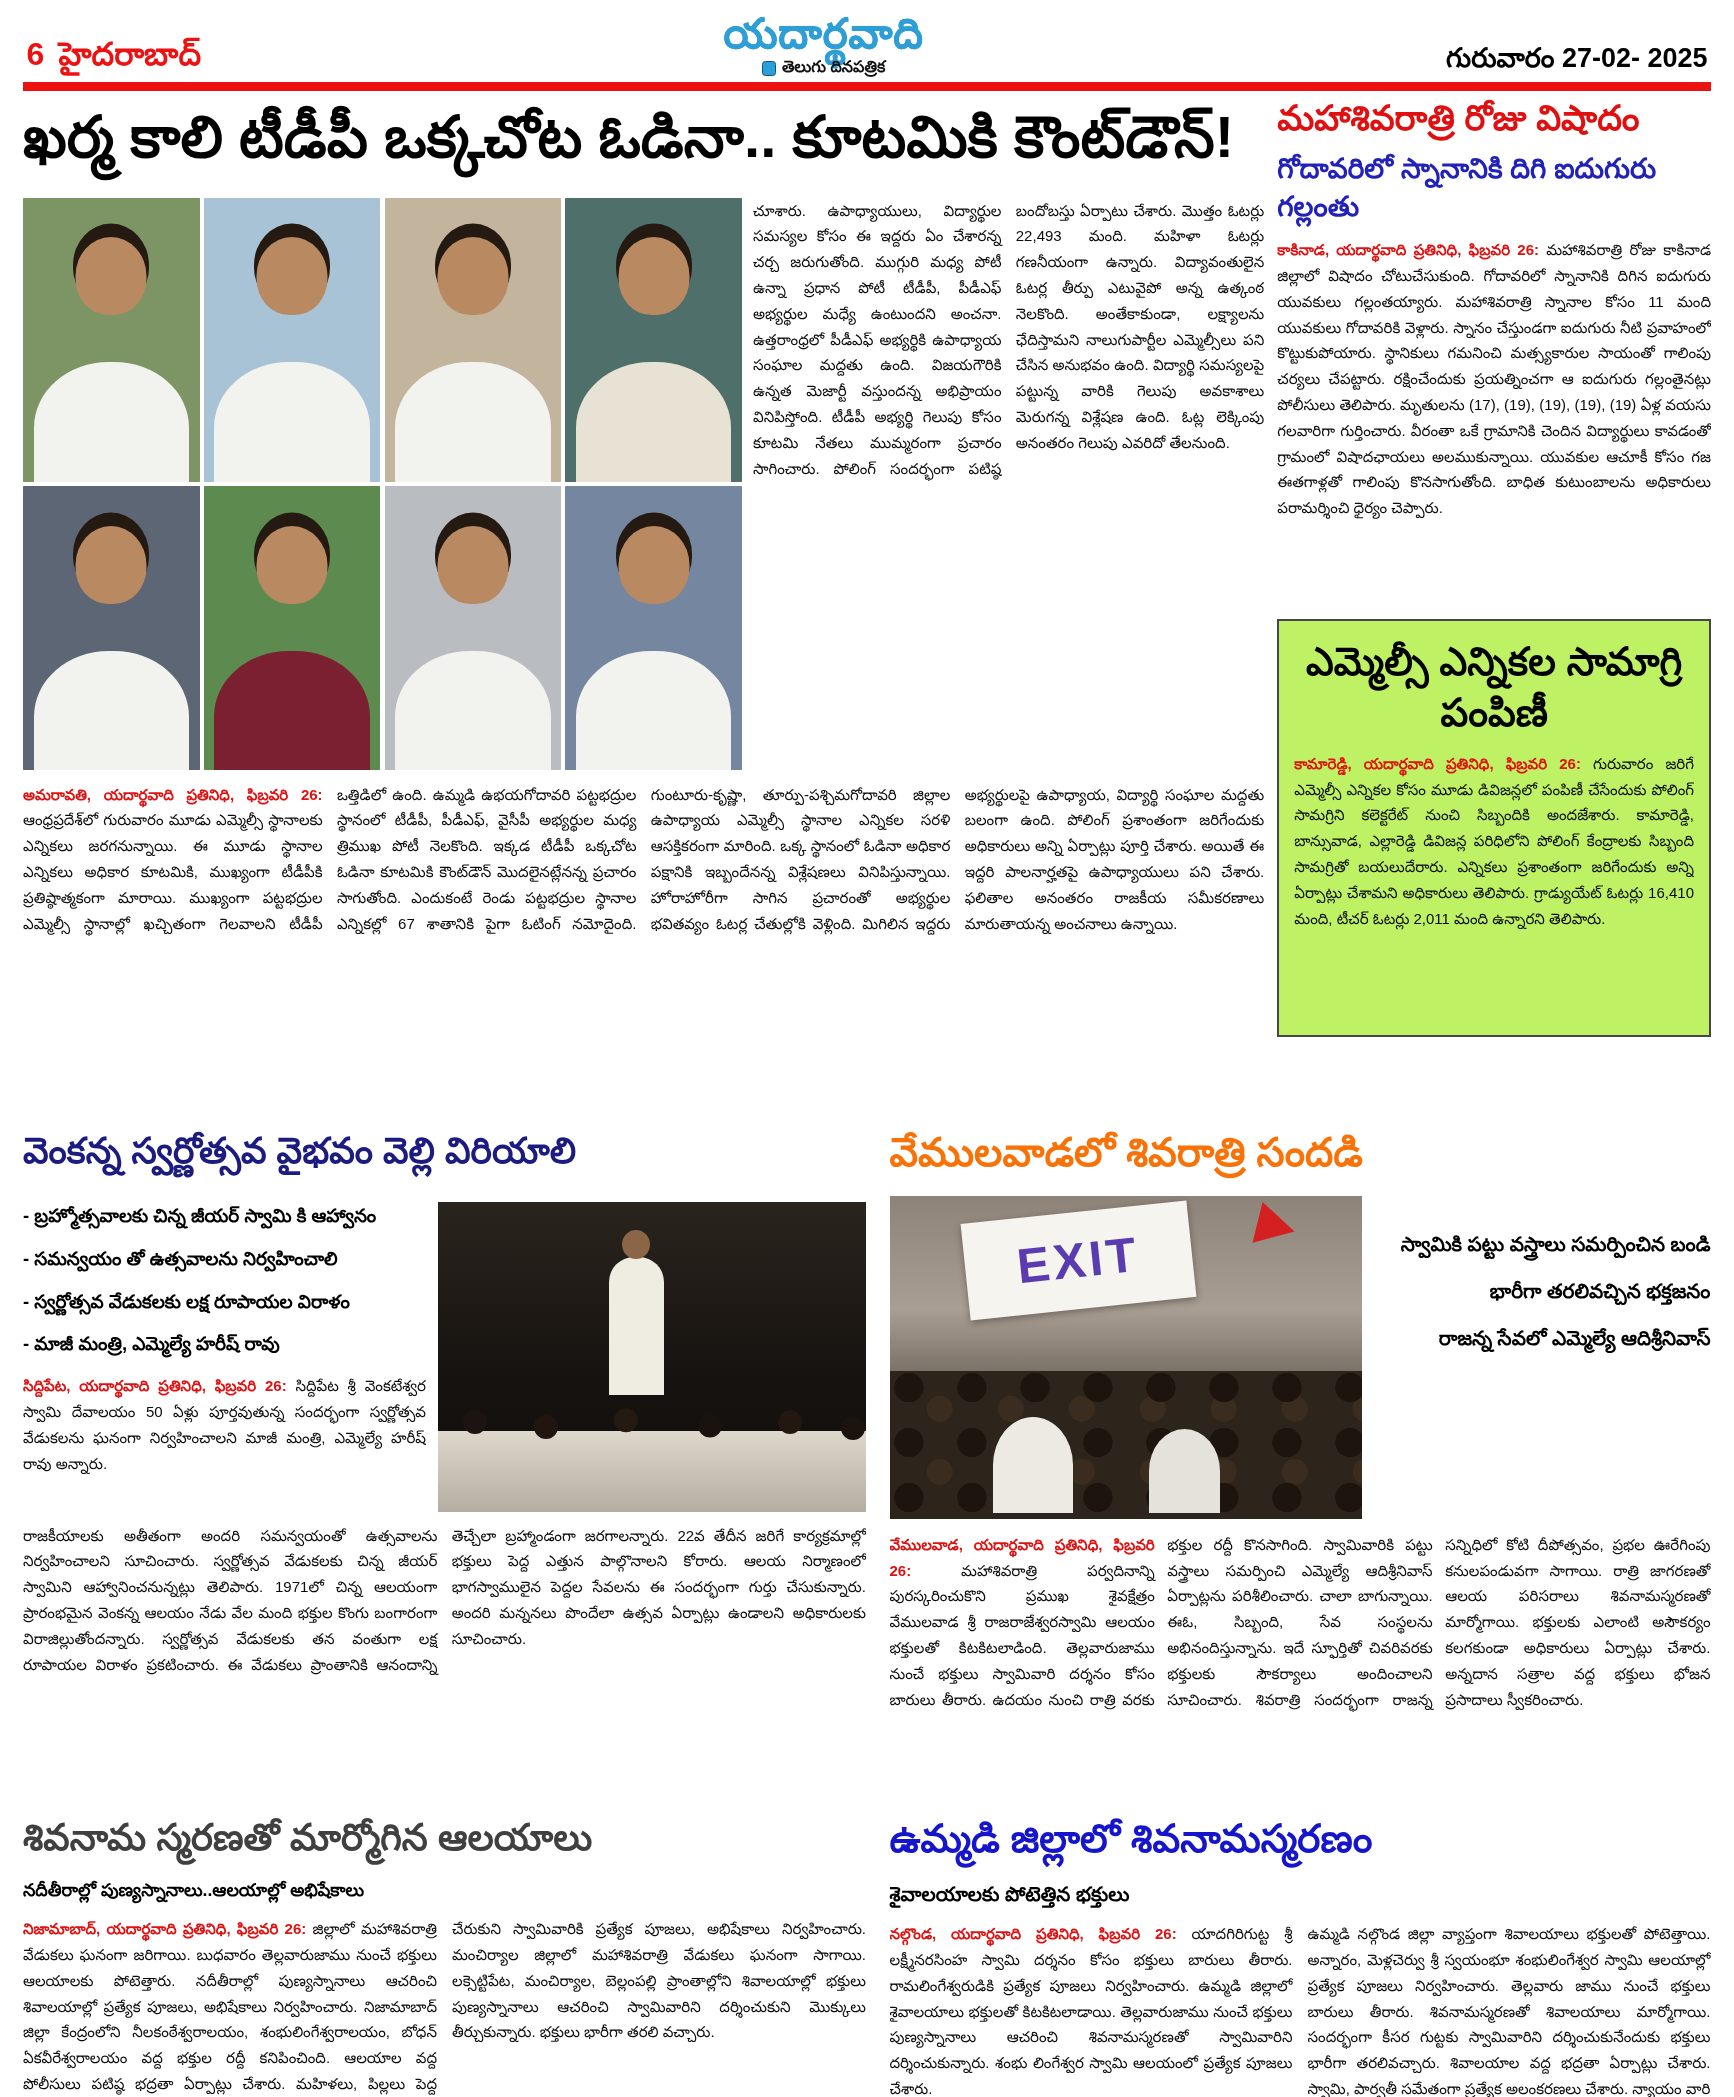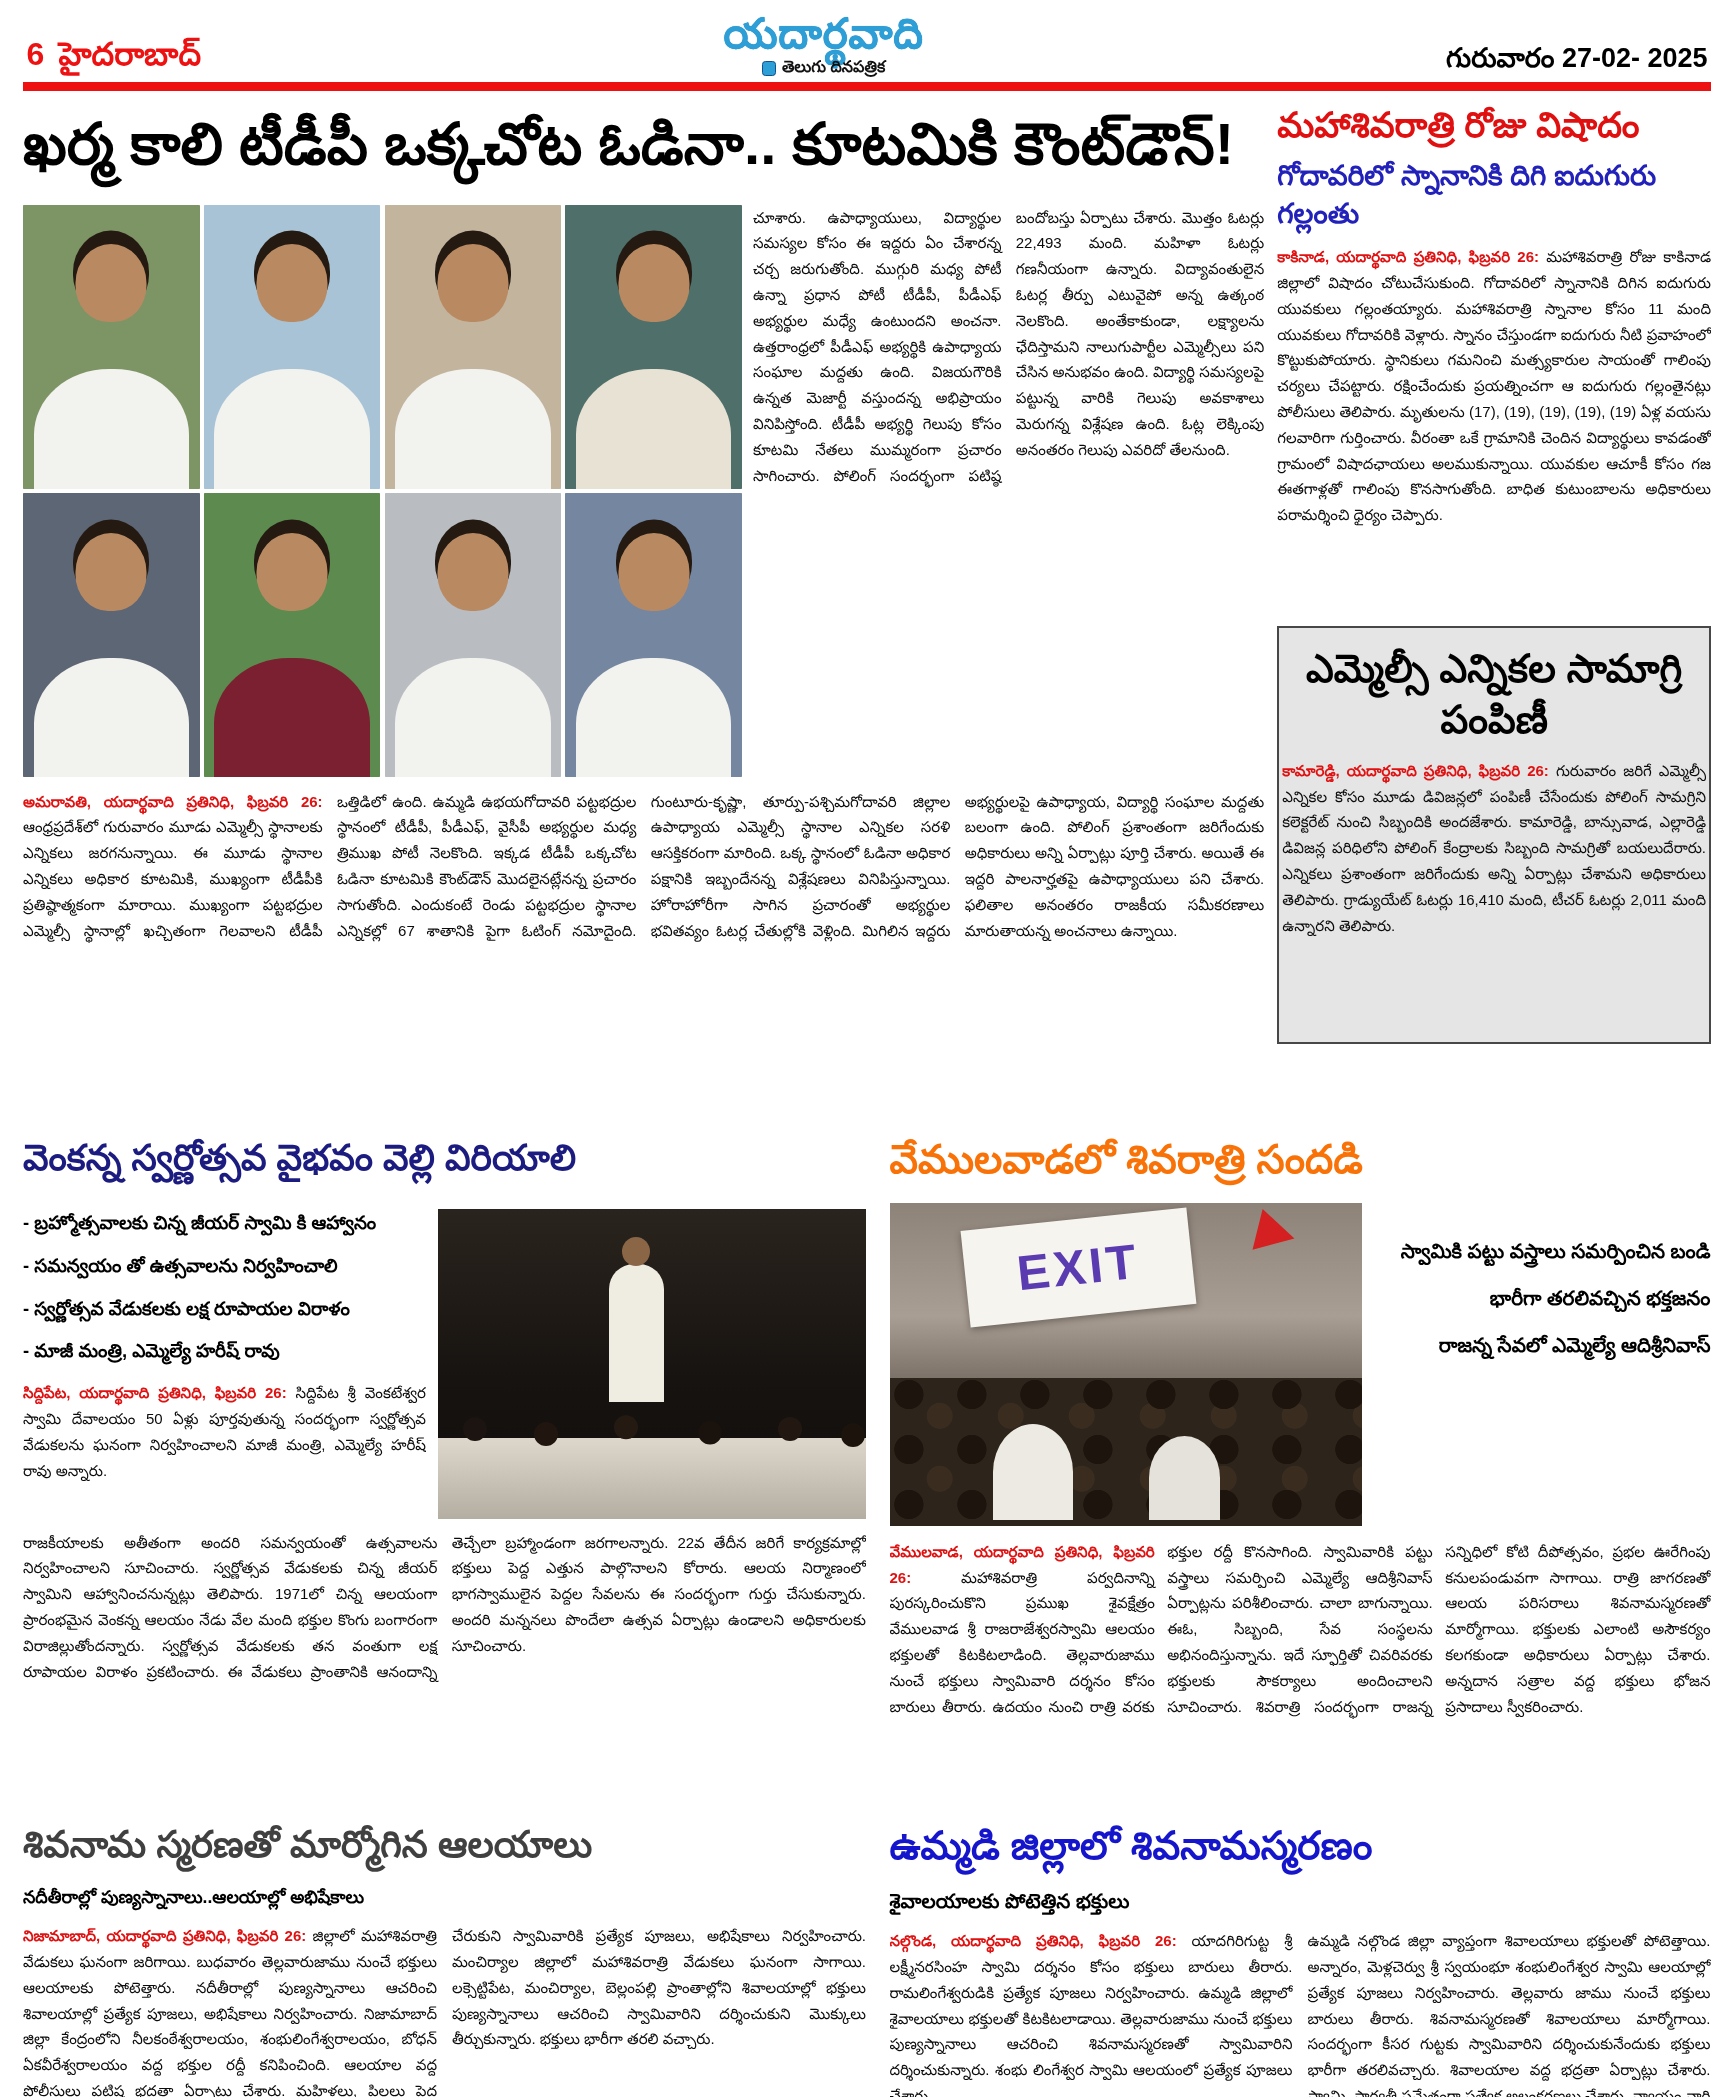--- a/index.html
+++ b/index.html
@@ -16,40 +16,40 @@
   .tagline-row { display:flex; align-items:center; justify-content:center; gap:5.9px; margin-top:2.5px; }
   .masthead-logo { width:14.3px; height:14.3px; background:#2b9fd6; border:1.3px solid #11508c; border-radius:3.4px; }
   .tagline { font-size:16px; color:#111; font-weight:bold; }
   .hdr-date { font-size:27px; font-weight:900; color:#000; }
 
   
   .body-text { font-size:15px; line-height:1.72; text-align:justify; color:#0a0a0a; }
   .dateline { color:#e01111; font-weight:bold; }
 
   
-  .top-section { display:flex; gap:13px; margin-top:13px; }
+  .top-section { display:flex; gap:13px; margin-top:6px; }
   .lead-wrap { width:1242px; }
   .lead-headline { font-size:58px; font-weight:900; color:#000; white-space:nowrap; overflow:hidden; height:94px; display:flex; align-items:center; }
   .lead-row { display:flex; gap:11px; margin-top:6.7px; }
   .photo-grid { width:719px; display:grid; grid-template-columns:repeat(4,1fr); grid-auto-rows:284px; gap:4.2px; }
   .photo { position:relative; overflow:hidden; border-radius:0.8px; }
   .photo::before { content:""; position:absolute; top:14%; left:50%; transform:translateX(-50%); width:71px; height:78px; border-radius:50% 50% 46% 46%; background:#b98a62; box-shadow:0 -11px 0 2.5px #241a12; }
   .photo::after { content:""; position:absolute; bottom:-6%; left:6%; width:88%; height:48%; border-radius:48% 48% 0 0; background:#f2f2ee; }
   .photo.p1{background:#7d9465;} .photo.p2{background:#a8c3d6;} .photo.p3{background:#c3b49e;}
   .photo.p4{background:#4f6f6a;} .photo.p5{background:#5d6675;} .photo.p6{background:#5d8a4e;}
   .photo.p7{background:#b9bcc0;} .photo.p8{background:#7486a0;}
   .photo.p6::after{background:#7a2030;} .photo.p4::after{background:#e8e2d4;}
   .lead-mid { flex:1; column-count:2; column-gap:14.3px; height:571px; overflow:hidden; }
   .lead-under { margin-top:11.7px; column-count:4; column-gap:14.3px; height:331px; overflow:hidden; }
 
   .right-col { width:434px; }
   .kk-headline { color:#e11010; font-size:35px; font-weight:900; line-height:1.2; }
   .kk-subhead { color:#2222bb; font-size:28px; font-weight:900; margin-top:11px; line-height:1.35; }
   .kk-body { margin-top:11.7px; height:369px; overflow:hidden; }
-  .box { margin-top:12.6px; border:2.9px solid #474747; padding:16px 3px; background:#e5e5e5; }
+  .box { margin-top:12.6px; border:2.9px solid #474747; padding:16px 15px; background:#bef264; }
   .box-headline { font-size:39px; font-weight:900; color:#000; text-align:center; line-height:1.3; }
   .box-body { margin-top:12.6px; height:268px; overflow:hidden; }
 
   
   .mid-section { display:flex; gap:23.5px; margin-top:17px; }
   .venkanna { width:843px; }
   .vk-headline { color:#1b1b80; font-size:36px; font-weight:900; white-space:nowrap; overflow:hidden; }
   .vk-row { display:flex; gap:11.7px; margin-top:22px; }
   .vk-left { width:403px; }
   .vk-bullets { font-size:18.5px; font-weight:900; color:#000; line-height:1.55; }

